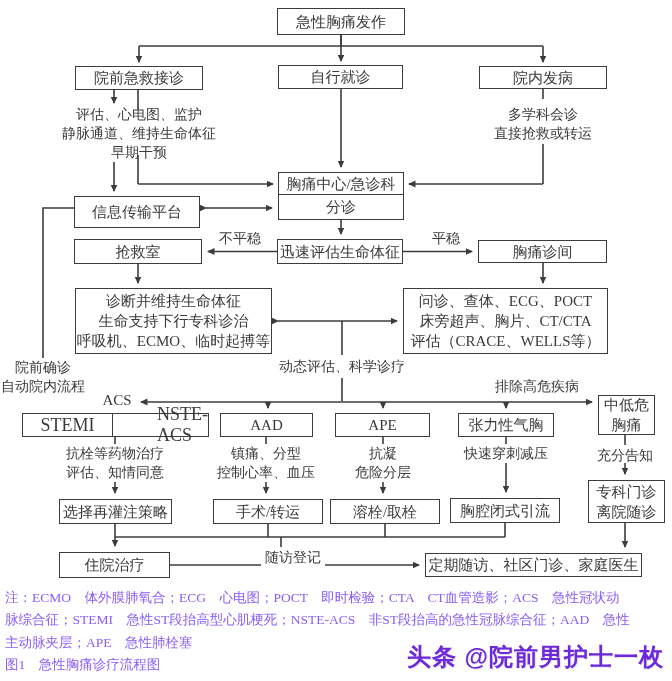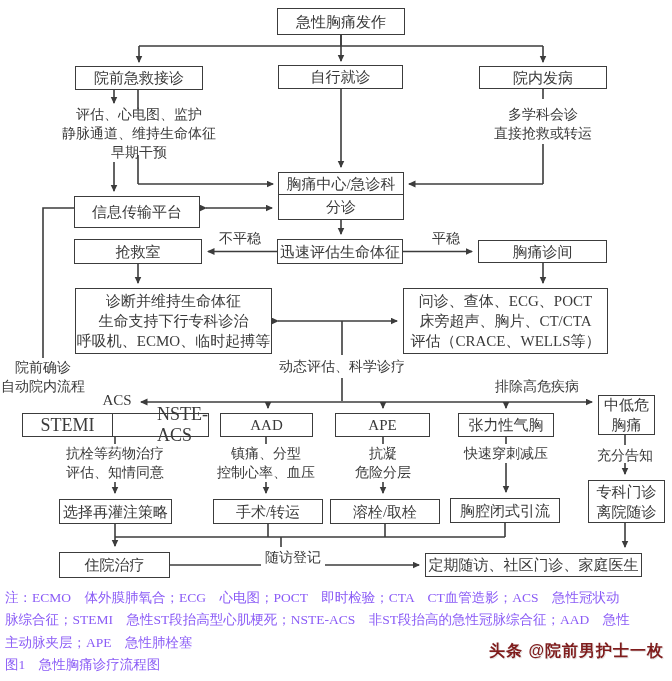--- a/index.html
+++ b/index.html
@@ -21,21 +21,21 @@
   .ann{
     position:absolute;z-index:3;text-align:center;font-size:14px;line-height:19px;color:#3a3a3a;
   }
   .ann.bgwhite{background:#ffffff;}
   .note{
     position:absolute;z-index:2;left:5px;top:587px;width:663px;
     font-size:13.5px;line-height:22.3px;color:#8b5cf6;text-align:left;
   }
   .watermark{
     position:absolute;z-index:4;right:8px;top:641px;
-    font-size:16px;font-weight:bold;letter-spacing:1px;color:#7f1d1d;
+    font-size:24px;font-weight:bold;letter-spacing:1px;color:#6d28d9;
     text-shadow:1px 1px 0 #e6e6e6;
     font-family:"Liberation Sans","DejaVu Sans",sans-serif;
   }
   
   #n-onset{left:277px;top:8px;width:128px;height:27px;}
   #n-prehospital{left:75px;top:66px;width:128px;height:24px;}
   #n-self-visit{left:278px;top:65px;width:125px;height:24px;}
   #n-inhospital{left:479px;top:66px;width:128px;height:23px;}
   #n-cpc{left:278px;top:172px;width:126px;height:24px;}
   #n-triage{left:278px;top:194px;width:126px;height:26px;}

